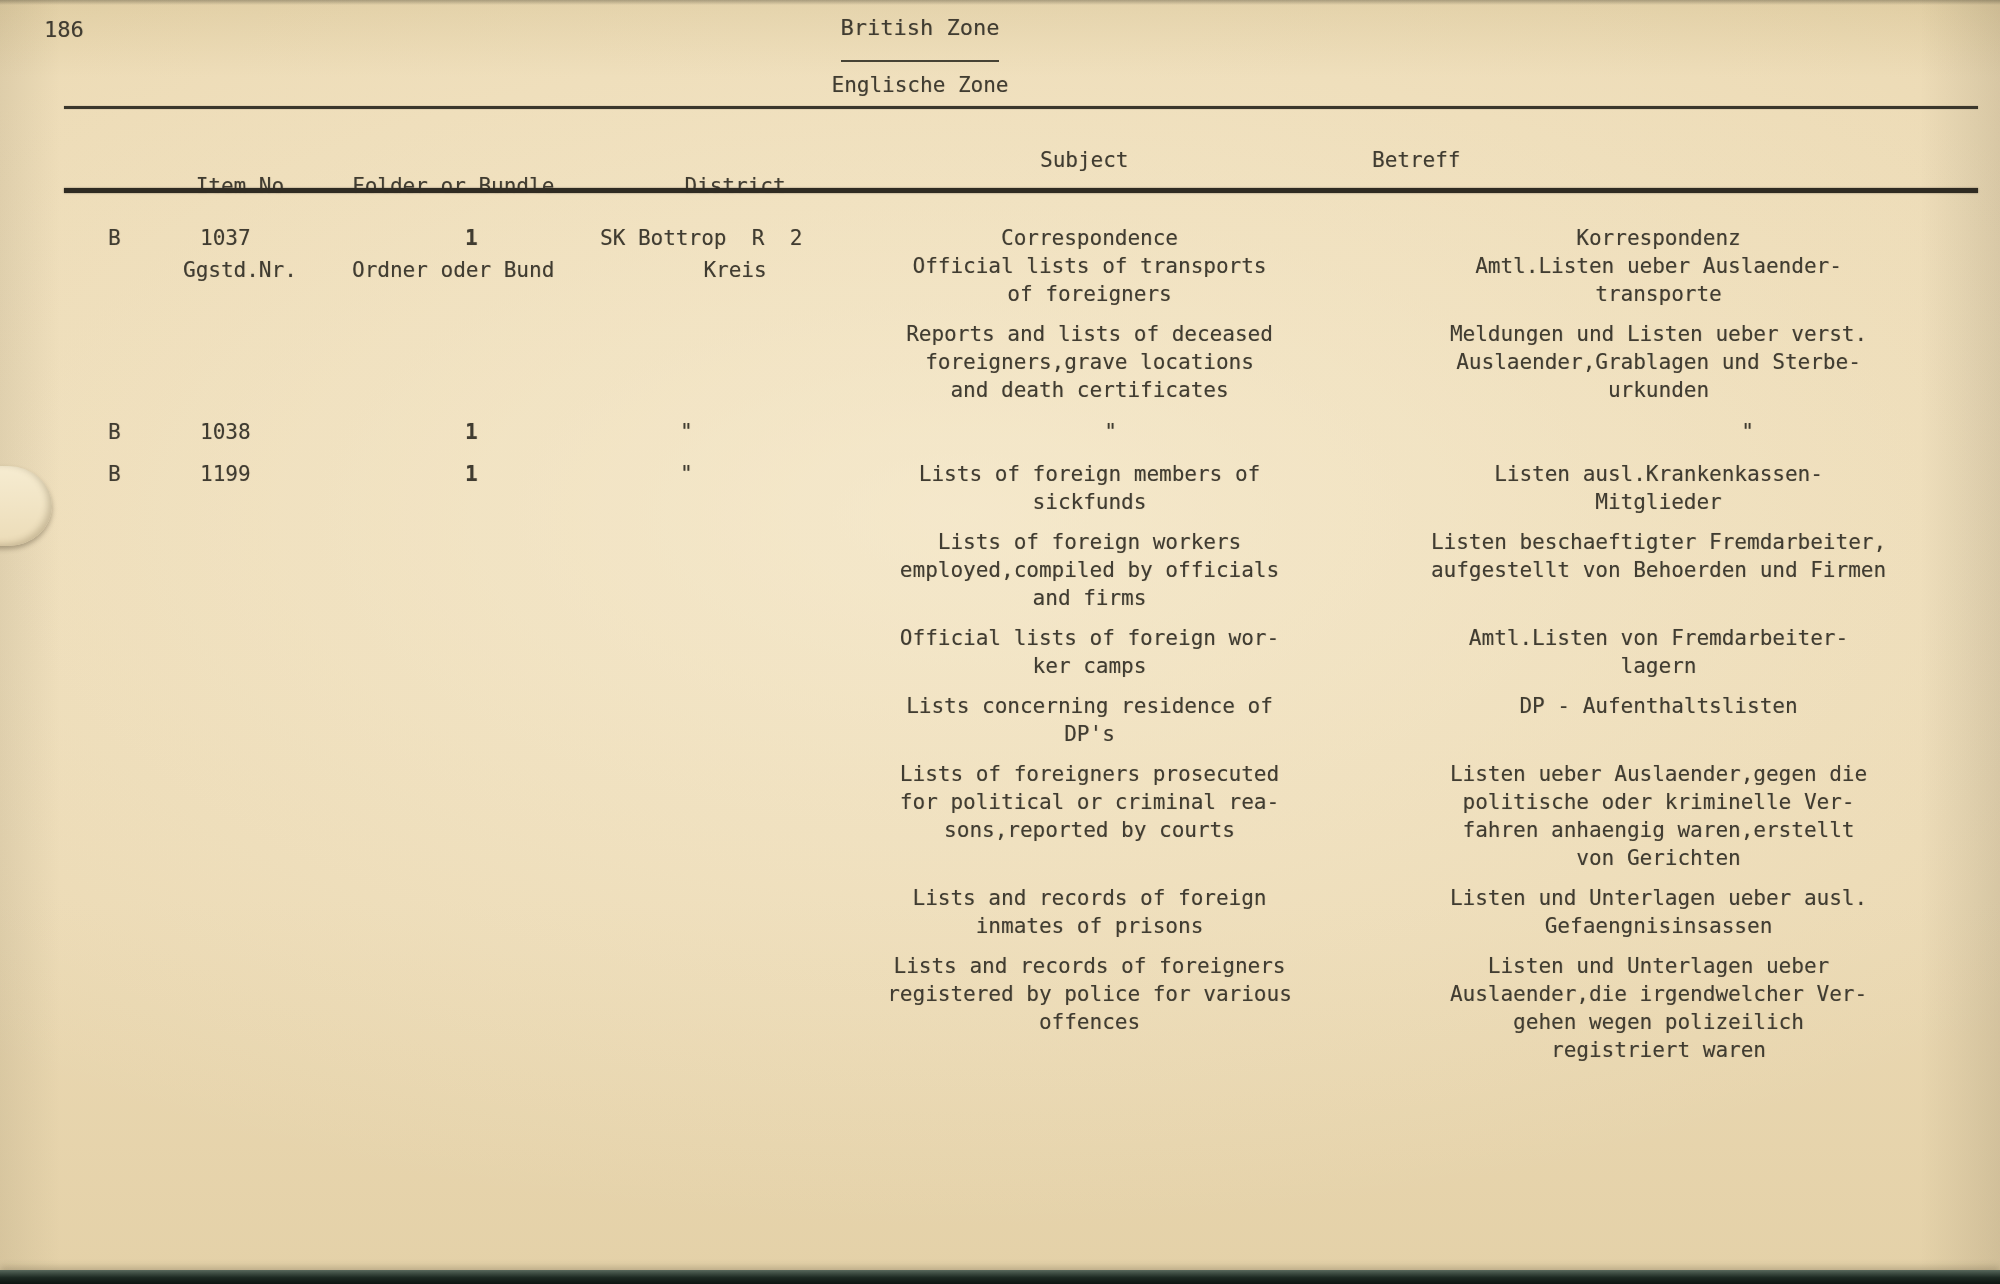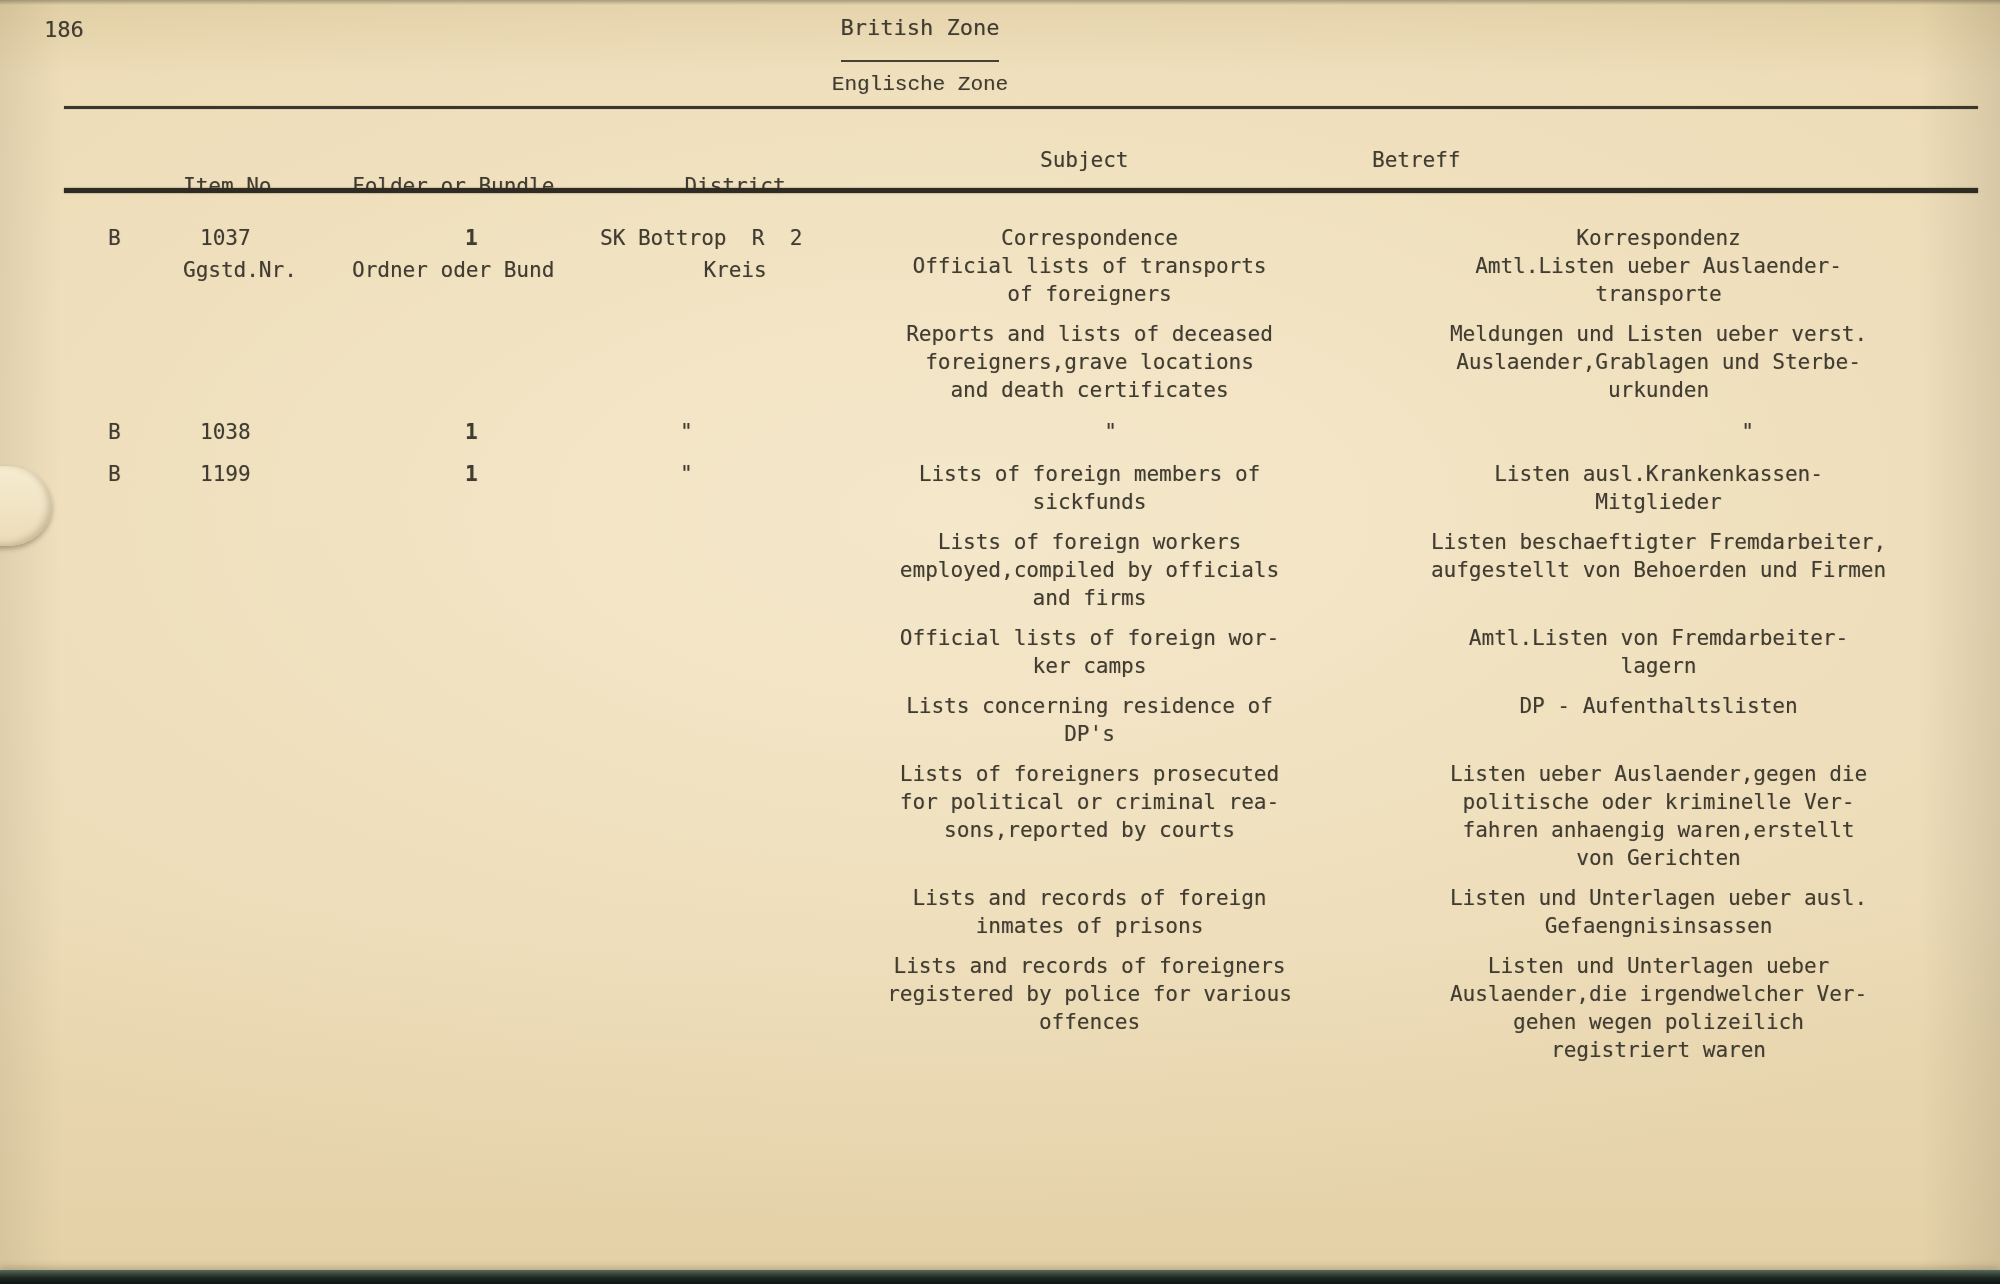--- a/index.html
+++ b/index.html
@@ -19,25 +19,25 @@
   .top-edge {
     position:absolute; top:0; left:0; right:0; height:5px;
     background:linear-gradient(180deg, rgba(70,66,50,0.38), rgba(70,66,50,0));
   }
   .page-number { position:absolute; top:16px; left:44px; font-size:22px; }
   .title-wrap { position:absolute; top:14px; left:0; width:1840px; text-align:center; }
   .title {
     display:inline-block; font-size:22px;
     border-bottom:2px solid #474334; padding-bottom:18px;
   }
-  .subtitle { margin-top:9px; font-size:21px;font-family:Liberation Mono, monospace; }
+  .subtitle { margin-top:9px; font-size:21px; }
   .rule { position:absolute; left:64px; right:22px; }
   .rule-top { top:106px; height:3px; background:#3b372c; box-shadow:0 0 1px rgba(59,55,44,0.7); }
   .rule-mid { top:188px; height:5px; background:#2f2b22; box-shadow:0 0 1.5px rgba(47,43,34,0.8); }
-  .colhead { position:absolute; white-space:pre-wrap; }
+  .colhead { position:absolute; white-space:pre-wrap;text-align:center; }
   .colhead-item { left:183px; top:116px; }
   .colhead-folder { left:352px; top:116px; }
   .colhead-district { left:650px; top:116px; width:170px; text-align:center; }
   .colhead-subject { left:1040px; top:146px; }
   .colhead-betreff { left:1372px; top:146px; }
   .table-body { position:absolute; top:224px; left:108px; right:0; }
   .row {
     display:grid;
     grid-template-columns:92px 265px 135px 262px 1fr;
     align-items:start;

